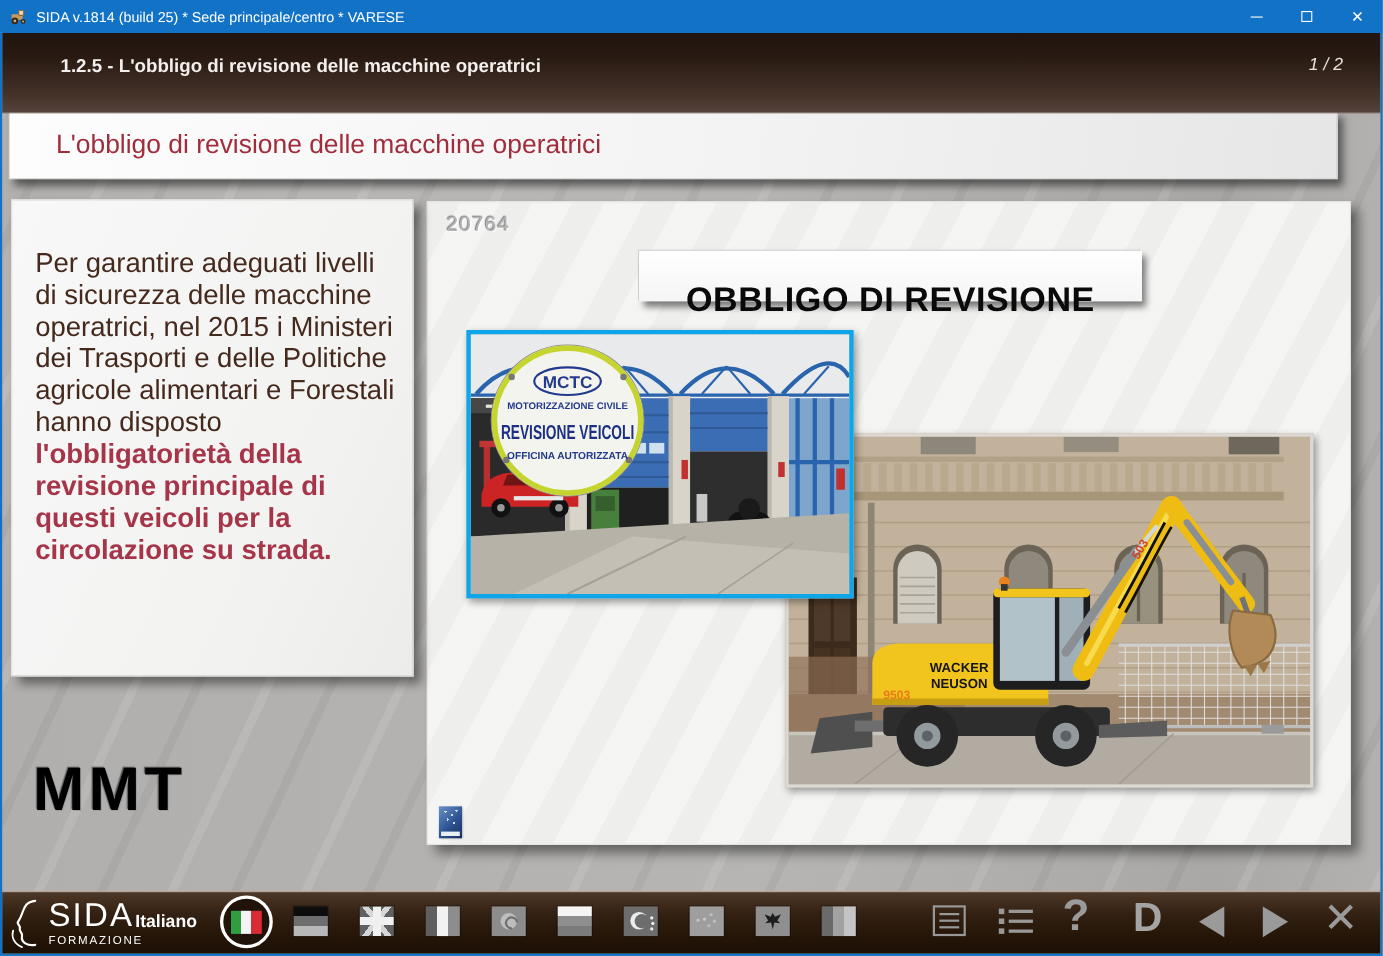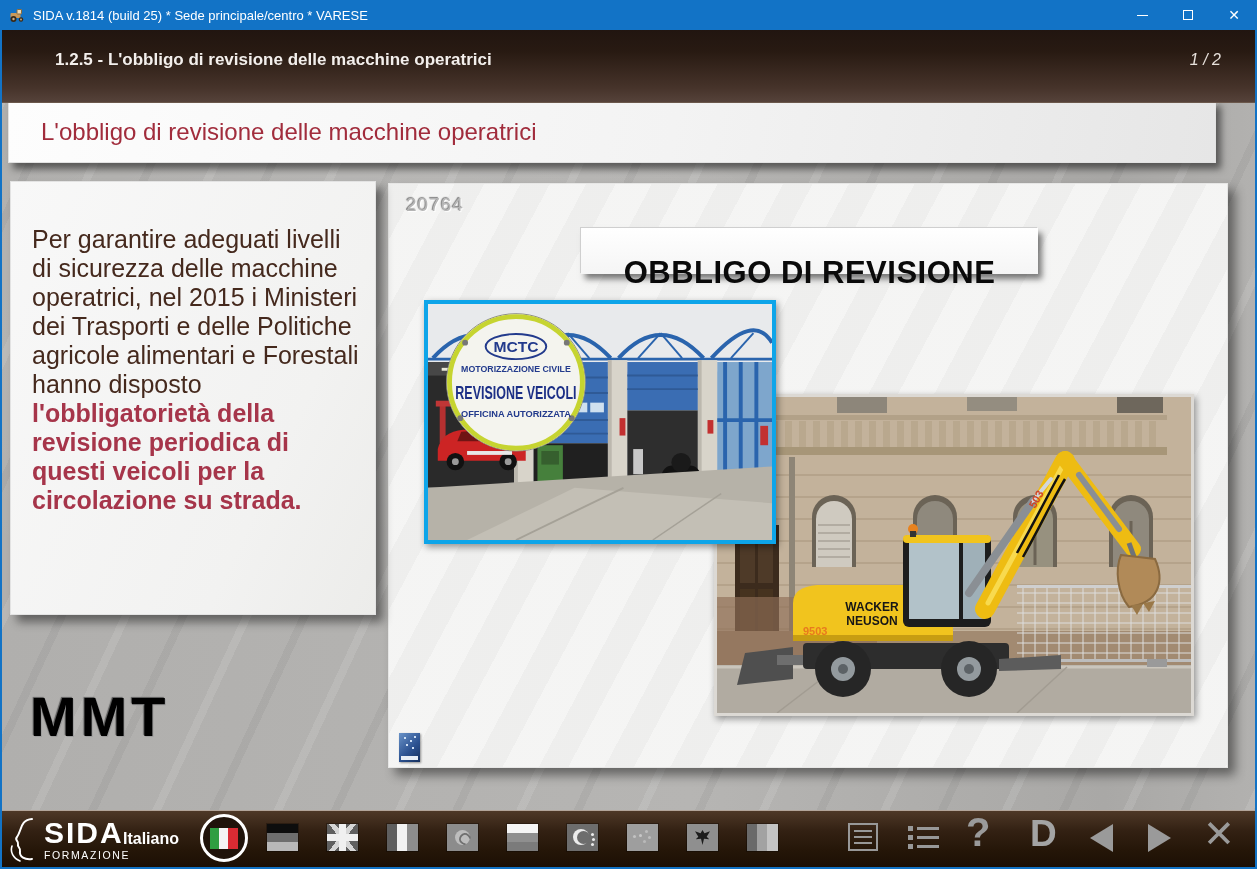--- a/index.html
+++ b/index.html
@@ -30,21 +30,21 @@
     background:
       radial-gradient(ellipse 700px 420px at 28% 35%, rgba(255,255,255,.16), transparent 70%),
       repeating-linear-gradient(115deg, rgba(255,255,255,.10) 0 8px, rgba(255,255,255,0) 8px 52px, rgba(0,0,0,.045) 52px 60px, rgba(0,0,0,0) 60px 110px),
       linear-gradient(90deg,#b0afad 0%,#b6b5b3 55%,#a9a8a6 88%,#b2b1af 100%);
   }
 
   
   .content-title-bar { position:absolute; left:8px; top:100px; width:1208px; height:63px; z-index:5;
     background:linear-gradient(100deg,#fdfdfd 0%,#f3f3f3 55%,#e6e6e6 100%);
     box-shadow:5px 6px 7px rgba(0,0,0,.5); border:1px solid #e2e2e2; }
-  .content-title { padding-left:32px; line-height:61px; font-size:24px; color:#a12c3c; white-space:nowrap; }
+  .content-title { padding-left:42px; line-height:61px; font-size:24px; color:#a12c3c; white-space:nowrap; }
 
   
   .text-panel { position:absolute; left:10px; top:181px; width:366px; height:434px; z-index:5;
     background:linear-gradient(115deg,#f8f8f8 0%,#f2f2f1 70%,#ececea 100%);
     box-shadow:7px 7px 9px rgba(0,0,0,.45); border:1px solid #e3e3e3;
     padding:43px 15px 0 21px; }
   .text-panel p { font-size:25px; line-height:29px; color:#45291d; }
   .text-panel .emph { color:#a6354a; font-weight:bold; }
 
   
@@ -83,21 +83,21 @@
     text-shadow:1px 1px 0 #9d9d9d, -1px -1px 1px #5a5a5a; z-index:3; }
 
   
   .toolbar { position:absolute; left:2px; right:2px; bottom:2px; height:57px; z-index:45;
     border-top:1px solid #b3a59a;
     background:linear-gradient(180deg,#4e3827 0%,#332113 35%,#251608 70%,#1c0f04 100%); }
 
   .brand { position:absolute; left:6px; top:5px; display:flex; align-items:center; }
   .brand svg { width:34px; height:46px; }
   .brand-text { margin-left:2px; color:#fff; line-height:1; }
-  .brand-name { font-size:30px; font-weight:bold; letter-spacing:2px; }
+  .brand-name { font-size:30px; font-weight:normal; letter-spacing:2px; }
   .brand-sub { font-size:10.5px; letter-spacing:1.6px; margin-top:2px; }
 
   .lang-label { position:absolute; left:121px; top:0; line-height:56px; color:#fff; font-size:16px; font-weight:bold; }
 
   .flag { width:31px; height:27px; position:relative; overflow:hidden; box-shadow:0 0 0 1px rgba(0,0,0,.28); cursor:pointer; }
   .flag-ring { position:absolute; left:200px; top:814px; width:48px; height:48px; border:3px solid #fff; border-radius:50%;
     display:flex; align-items:center; justify-content:center; background:#20130a; z-index:46; cursor:pointer; }
   .flag-ring .flag { width:28px; height:21px; box-shadow:none; }
 
   .flag-italian  { background:linear-gradient(90deg,#2f9e41 0 33%,#f4f4f4 33% 66%,#d92b33 66%); }
@@ -178,21 +178,21 @@
   </div>
 
   <div class="main-bg"></div>
 
   <div class="content-title-bar">
     <div class="content-title">L'obbligo di revisione delle macchine operatrici</div>
   </div>
 
   <div class="text-panel">
     <p>
-      <span>Per garantire adeguati livelli di sicurezza delle macchine operatrici, nel 2015 i Ministeri dei Trasporti e delle Politiche agricole alimentari e Forestali hanno disposto </span><span class="emph">l'obbligatorietà della revisione periodica di questi veicoli per la circolazione su strada.</span>
+      <span>Per garantire adeguati livelli di sicurezza delle macchine operatrici, nel 2015 i Ministeri dei Trasporti e delle Politiche agricole alimentari e Forestali hanno disposto </span><span class="emph">l'obbligatorietà della revisione principale di questi veicoli per la circolazione su strada.</span>
     </p>
   </div>
 
   <div class="slide-panel">
     <div class="slide-number">20764</div>
 
     <div class="fig fig-excavator">
       <svg viewBox="0 0 474 316" preserveAspectRatio="none">
         <rect x="0" y="0" width="474" height="316" fill="#c3b29b"></rect>
         <g stroke="#b09e86" stroke-width="1.4">

